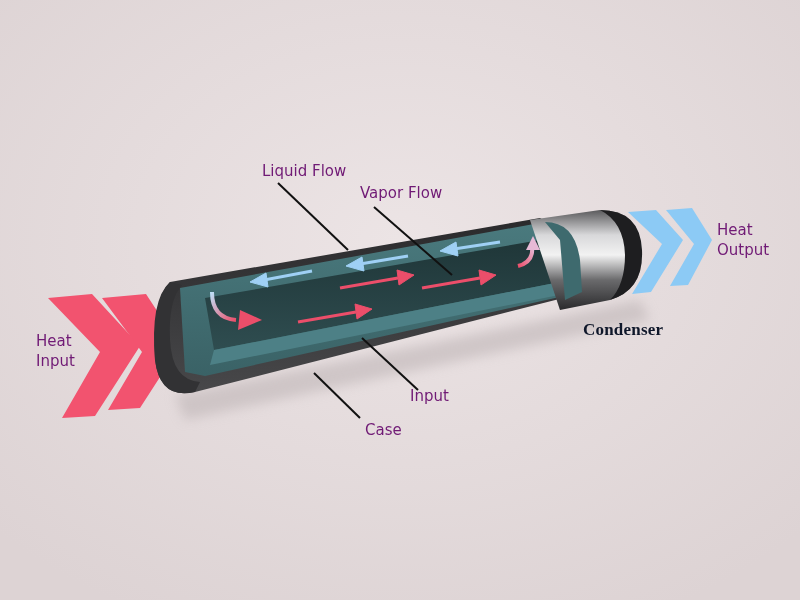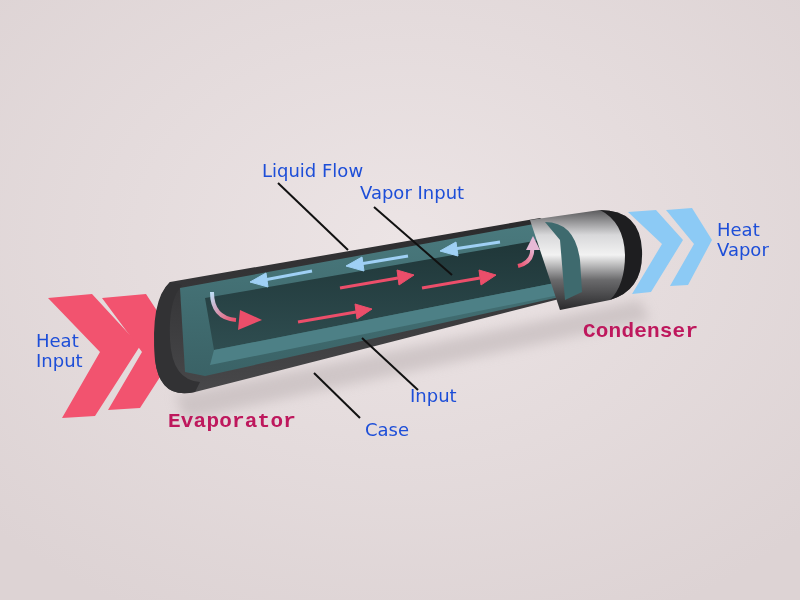--- a/index.html
+++ b/index.html
@@ -4,26 +4,26 @@
 <style>
   html, body { margin: 0; padding: 0; }
   body {
     width: 800px; height: 600px; overflow: hidden;
     background: #e3dadb;
     font-family: "DejaVu Sans", sans-serif;
     position: relative;
   }
   .stage { position: absolute; left: 0; top: 0; width: 800px; height: 600px; }
   .label {
-    position: absolute; color: #1d4ed8; font-size: 18px; line-height: 18px;
+    position: absolute; color: #701a75; font-size: 15px; line-height: 18px;
     font-family: "DejaVu Sans", sans-serif; white-space: pre;
   }
   .big {
-    position: absolute; color: #be185d; font-weight: bold; font-size: 21px;
-    font-family: Liberation Mono, monospace; letter-spacing: 0.2px;
+    position: absolute; color: #0f172a; font-weight: bold; font-size: 17px;
+    font-family: Liberation Serif, serif; letter-spacing: 0.2px;
   }
 </style>
 </head>
 <body>
 
 <div class="stage">
   <svg width="800" height="600" viewBox="0 0 800 600">
     <defs>
       <radialGradient id="bgGrad" cx="50%" cy="40%" r="70%">
         <stop offset="0%" stop-color="#ece4e5"></stop>
@@ -116,26 +116,25 @@
 
     <g stroke="#111" stroke-width="2">
       <line x1="278" y1="183" x2="348" y2="250"></line>
       <line x1="374" y1="207" x2="452" y2="275"></line>
       <line x1="362" y1="338" x2="418" y2="390"></line>
       <line x1="314" y1="373" x2="360" y2="418"></line>
     </g>
   </svg>
 
   <div class="label" style="left:262px; top:162px;">Liquid Flow</div>
-  <div class="label" style="left:360px; top:184px;">Vapor Input</div>
+  <div class="label" style="left:360px; top:184px;">Vapor Flow</div>
 
   <div class="label" style="left:36px; top:332px;">Heat</div>
   <div class="label" style="left:36px; top:352px;text-align:center;">Input</div>
 
   <div class="label" style="left:717px; top:221px;">Heat</div>
-  <div class="label" style="left:717px; top:241px;">Vapor</div>
+  <div class="label" style="left:717px; top:241px;">Output</div>
 
   <div class="label" style="left:410px; top:387px;">Input</div>
   <div class="label" style="left:365px; top:421px;text-align:center;">Case</div>
 
-  <div class="big" style="left:168px; top:410px;">Evaporator</div>
   <div class="big" style="left:583px; top:320px;">Condenser</div>
 </div>
 
 </body></html>

